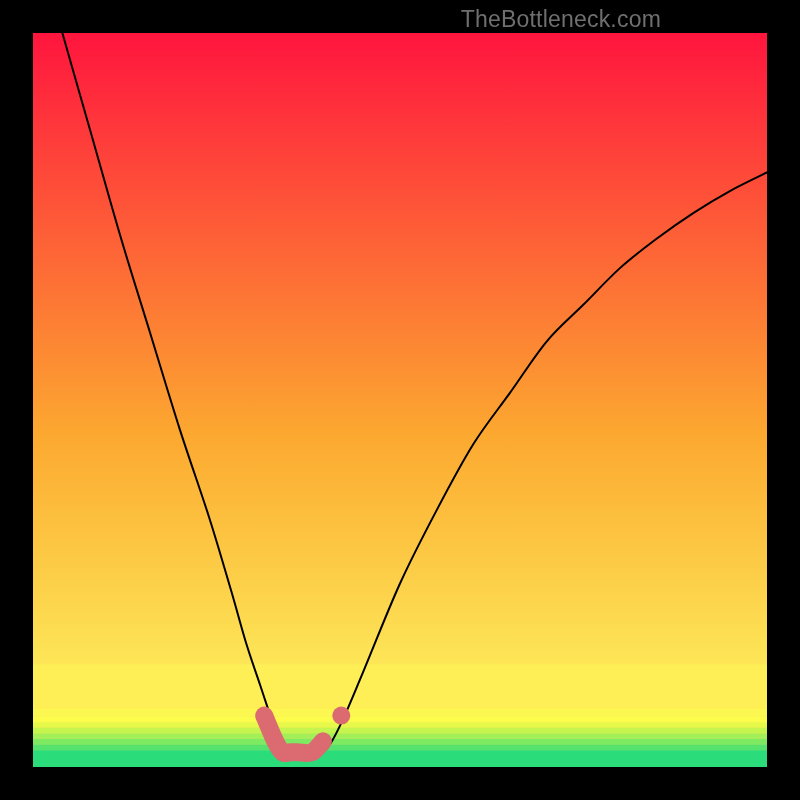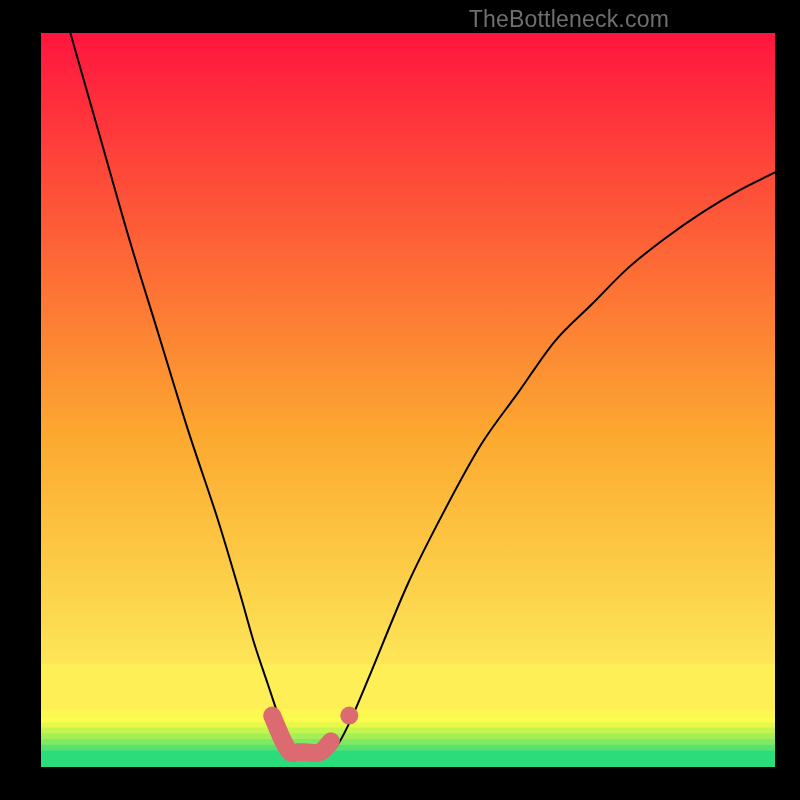--- a/index.html
+++ b/index.html
@@ -6,21 +6,21 @@
     margin: 0;
     padding: 0;
     width: 800px;
     height: 800px;
     background: #000;
     overflow: hidden;
     font-family: Arial, Helvetica, sans-serif;
   }
   .frame {
     position: absolute;
-    left: 8px; top: 0;
+    left: 0; top: 0;
     width: 675px; height: 800px;
     background: #000;
   }
   .watermark {
     position: absolute;
     top: 6px;
     right: 14px;
     color: #6f6f6f;
     font-size: 23px;
     font-weight: 500;

